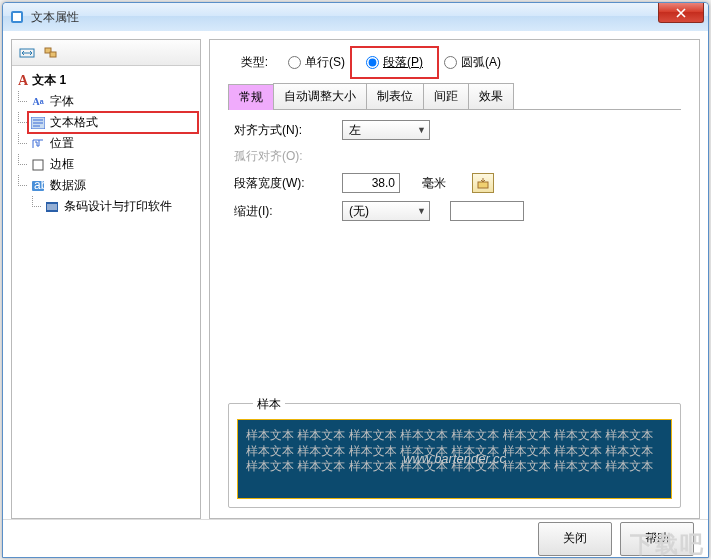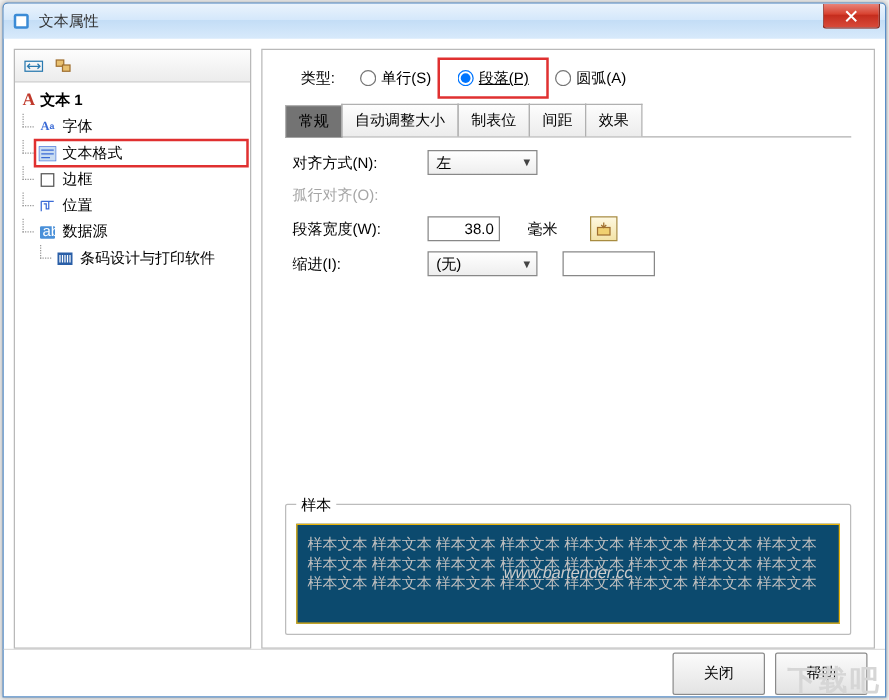--- a/index.html
+++ b/index.html
@@ -31,35 +31,35 @@
 
 .type-row { display: flex; align-items: center; gap: 16px; margin-bottom: 12px; }
 .type-row .lbl { width: 40px; text-align: right; margin-right: 4px;}
 .radio-group { display: flex; align-items: center; gap: 15px; }
 .radio-item { display: flex; align-items: center; gap: 4px; cursor: pointer; }
 .radio-item input { margin: 0; }
 .radio-item.highlight { outline: 2px solid #e03030; padding: 6px 14px; margin: -6px -8px; text-decoration: underline; }
 
 .tabs { display: flex; border-bottom: 1px solid #b0b0b0; margin-bottom: 10px; }
 .tab { padding: 4px 10px; border: 1px solid #b0b0b0; border-bottom: none; background: linear-gradient(#fdfdfd,#ececec); margin-right: -1px; cursor: pointer; position: relative; }
-.tab.active { background: #737373; top: 1px; }
+.tab.active { background: #f0abfc; top: 1px; }
 
 .form { padding-left: 6px; }
 .form-row { display: flex; align-items: center; margin-bottom: 8px; gap: 20px; }
 .form-row .flbl { width: 88px; }
 .form-row .flbl.disabled { color: #a6a6a6; }
 .select { width: 88px; height: 20px; border: 1px solid #888; background: linear-gradient(#fff,#eee); display: flex; align-items: center; justify-content: space-between; padding: 0 3px 0 6px; cursor: pointer; }
 .select .arrow { font-size: 9px; color: #444; }
 .num-input { width: 58px; height: 20px; border: 1px solid #888; padding: 0 4px; background: #fff; text-align: right; display:flex; align-items:center; justify-content:flex-end; }
 .unit { margin-left: 2px; margin-right: 6px;}
 .mini-btn { width: 22px; height: 20px; border: 1px solid #a88c40; background: linear-gradient(#fef8e0,#f3e3a8); cursor: pointer; display:flex; align-items:center; justify-content:center; }
 .text-input { width: 74px; height: 20px; border: 1px solid #888; background: #fff; }
 
 .sample-box { margin-top: auto; border: 1px solid #bcbcbc; border-radius: 2px; padding: 8px; }
-.sample-title { position: relative; top: -16px; left: 0; background: #fff; padding: 0 4px; display: inline-block; }
+.sample-title { position: relative; top: -16px; left: 16px; background: #fff; padding: 0 4px; display: inline-block; }
 .sample-content { margin-top: -10px; height: 80px; border: 1px solid #eab308; background: #0c4a6e; padding: 8px; overflow: hidden; color: #bfbfbf; line-height: 1.3; font-size: 12px; font-family: SimSun; position:relative;}
 .watermark { position:absolute; left:50%; top:50%; transform:translate(-50%,-50%); color:#ccc; font-style:italic; font-size:13px; }
 
 .footer { height: 38px; display: flex; align-items: center; justify-content: flex-end; gap: 8px; padding: 0 14px; border-top: 1px solid #ddd; }
 .btn { min-width: 74px; height: 34px; border: 1px solid #8a8a8a; background: linear-gradient(#fbfbfb,#e3e3e3); cursor: pointer; display:flex; align-items:center; justify-content:center; border-radius:2px; }
 
 .wm-corner { position: fixed; right: 6px; bottom: 0; font-size: 23px; color: #d6d6d6; font-weight: bold; font-family: SimHei; letter-spacing: 2px; pointer-events:none; }
 </style>
 </head>
 <body>
@@ -112,33 +112,33 @@
                   <rect x="0" y="0" width="14" height="12" fill="#c9dcf2" stroke="#3b6bd6"></rect>
                   <line x1="2" y1="3" x2="12" y2="3" stroke="#3b6bd6"></line>
                   <line x1="2" y1="6" x2="12" y2="6" stroke="#3b6bd6"></line>
                   <line x1="2" y1="9" x2="9" y2="9" stroke="#3b6bd6"></line>
                 </svg>
               </span>
             <span>文本格式</span>
           </li>
           <li>
             <span class="ticon">
+                <svg width="14" height="12">
+                  <path d="M2 2 h10 M2 2 v8 M4 4 h2 v4 h2 v-6" stroke="#3b6bd6" fill="none"></path>
+                </svg>
+              </span>
+            <span>位置</span>
+          </li>
+          <li>
+            <span class="ticon">
                 <svg width="12" height="12">
                   <rect x="1" y="1" width="10" height="10" fill="none" stroke="#555"></rect>
                 </svg>
               </span>
             <span>边框</span>
-          </li>
-          <li>
-            <span class="ticon">
-                <svg width="14" height="12">
-                  <path d="M2 2 h10 M2 2 v8 M4 4 h2 v4 h2 v-6" stroke="#3b6bd6" fill="none"></path>
-                </svg>
-              </span>
-            <span>位置</span>
           </li>
           <li>
             <span class="ticon">
                 <svg width="14" height="12">
                   <rect x="1" y="1" width="12" height="10" fill="#4a90d9" rx="1"></rect>
                   <text x="3" y="9" fill="#fff" font-size="7">ab</text>
                 </svg>
               </span>
             <span>数据源</span>
           </li>

